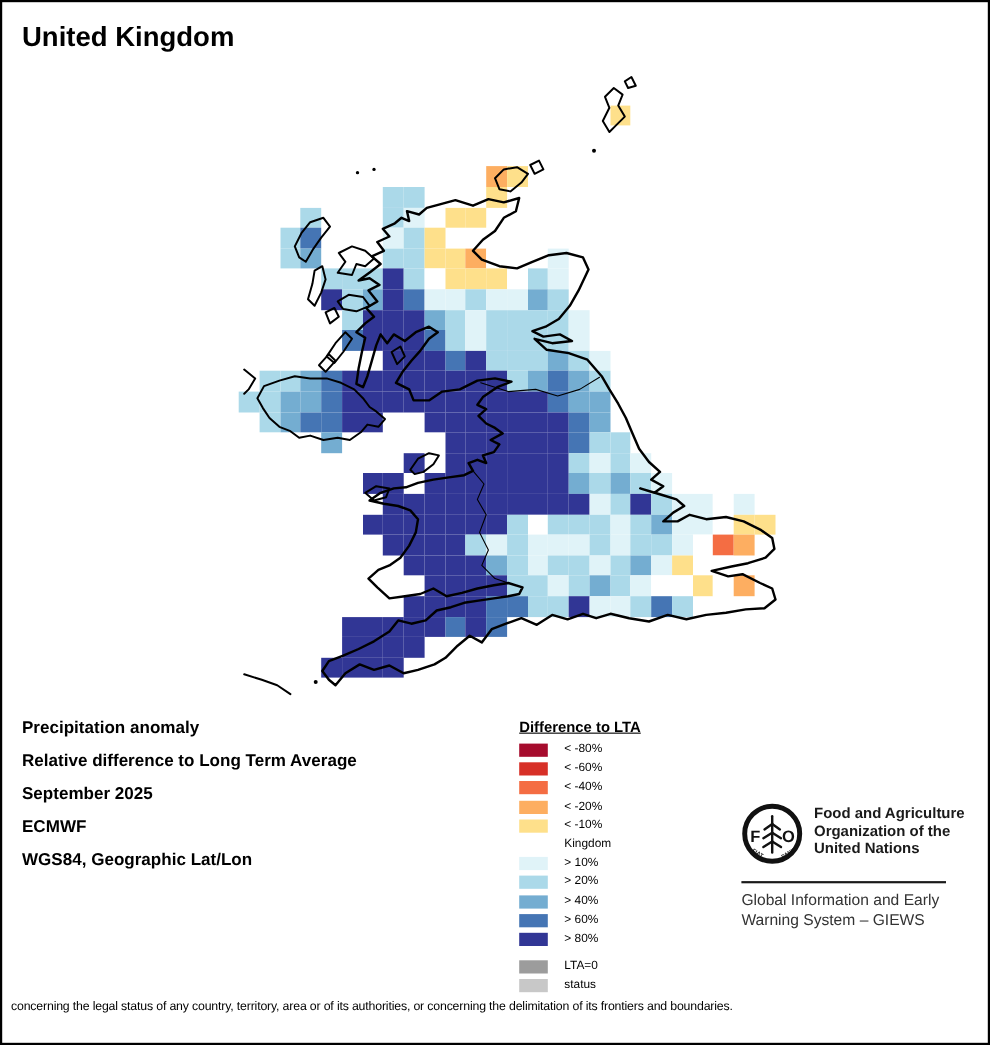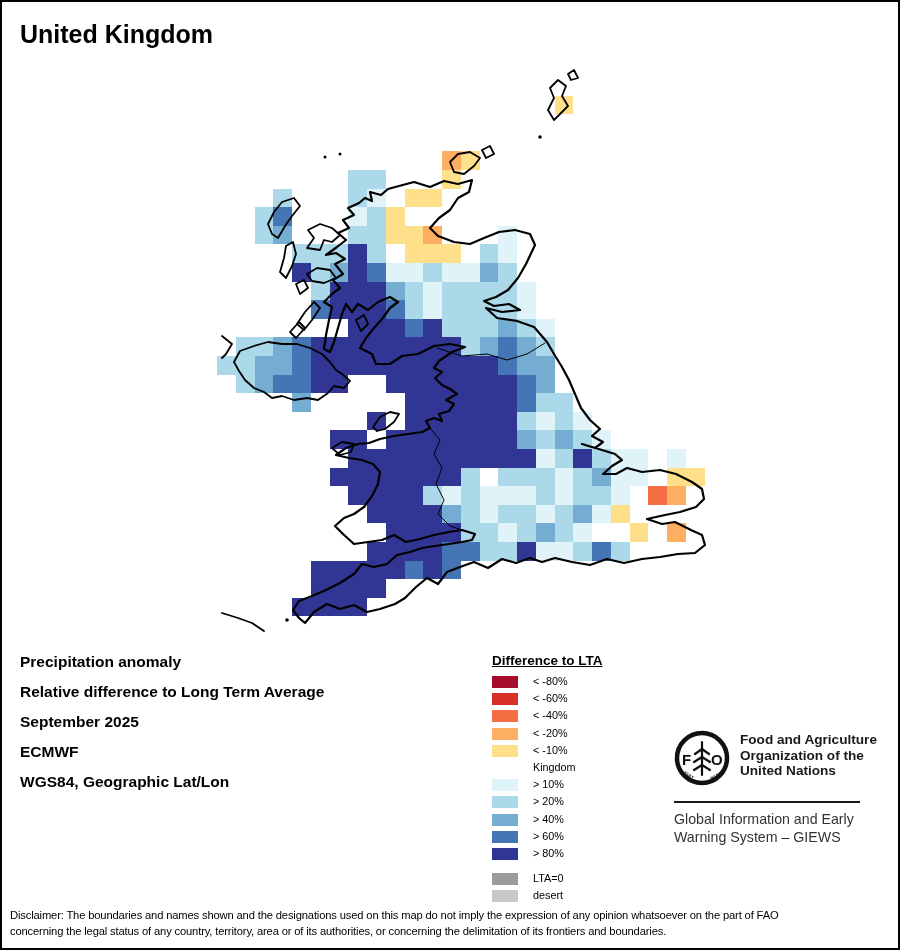--- a/index.html
+++ b/index.html
@@ -14,21 +14,21 @@
   }
   
   #map-layer{position:absolute;left:0;top:0;width:900px;height:950px;}
   .map-cell{position:absolute;}
   #coastline-svg{position:absolute;left:0;top:0;pointer-events:none;}
   
   #info-block{position:absolute;left:18px;top:651px;font-size:15.5px;line-height:17px;}
   #info-block .info-heading{font-weight:bold;}
   #info-block div{margin-bottom:13px;font-weight:bold;}
   
-  #legend{position:absolute;left:490px;top:651px;width:180px;}
+  #legend{position:absolute;left:470px;top:651px;width:180px;}
   #legend-title{
     font-size:13.5px;font-weight:bold;text-decoration:underline;margin-bottom:6px;
   }
   .legend-row{position:relative;height:17.2px;}
   .legend-swatch{
     position:absolute;left:0;top:2px;width:26px;height:12px;
   }
   .legend-label{
     position:absolute;left:41px;top:1px;font-size:10.8px;
   }
@@ -442,21 +442,21 @@
           <div class="legend-label">&gt; 80%</div>
         </div>
       </div>
     <div id="legend-extra">
         <div class="legend-row">
           <div class="legend-swatch" style="background: rgb(156, 156, 156);"></div>
           <div class="legend-label">LTA=0</div>
         </div>
         <div class="legend-row">
           <div class="legend-swatch" style="background: rgb(200, 200, 200);"></div>
-          <div class="legend-label">desert</div>
+          <div class="legend-label">status</div>
         </div>
       </div>
   </div>
 
   <div id="fao-block">
     <svg id="fao-logo" width="58" height="58" viewBox="0 0 58 58">
       <circle cx="29" cy="29" r="25" fill="none" stroke="#111" stroke-width="4.5"></circle>
       <g stroke="#111" stroke-width="2.2" fill="none" stroke-linecap="round">
         <path d="M29,13 L29,46"></path>
         <path d="M29,20 L22,25"></path>
@@ -477,17 +477,16 @@
       <div>United Nations</div>
     </div>
     <div id="fao-divider"></div>
     <div id="fao-giews">
       <div>Global Information and Early</div>
       <div>Warning System – GIEWS</div>
     </div>
   </div>
 
   <div id="disclaimer">
-    <div>Disclaimer: The boundaries and names shown and the designations used on this map do not imply the expression of any opinion whatsoever on the part of FAO</div>
     <div>concerning the legal status of any country, territory, area or of its authorities, or concerning the delimitation of its frontiers and boundaries.</div>
   </div>
 
 </div>
 
 </body></html>

